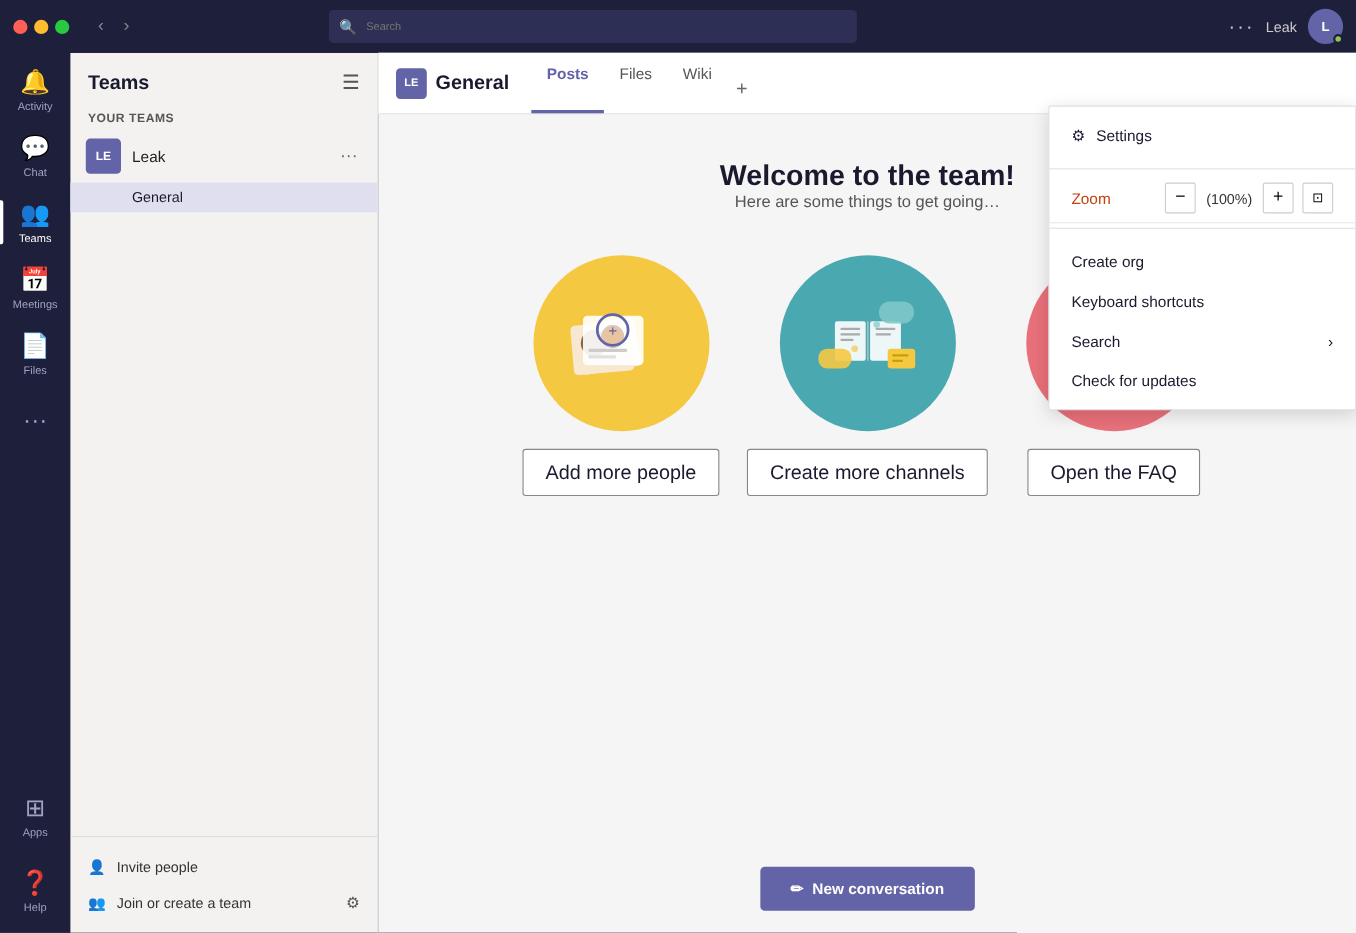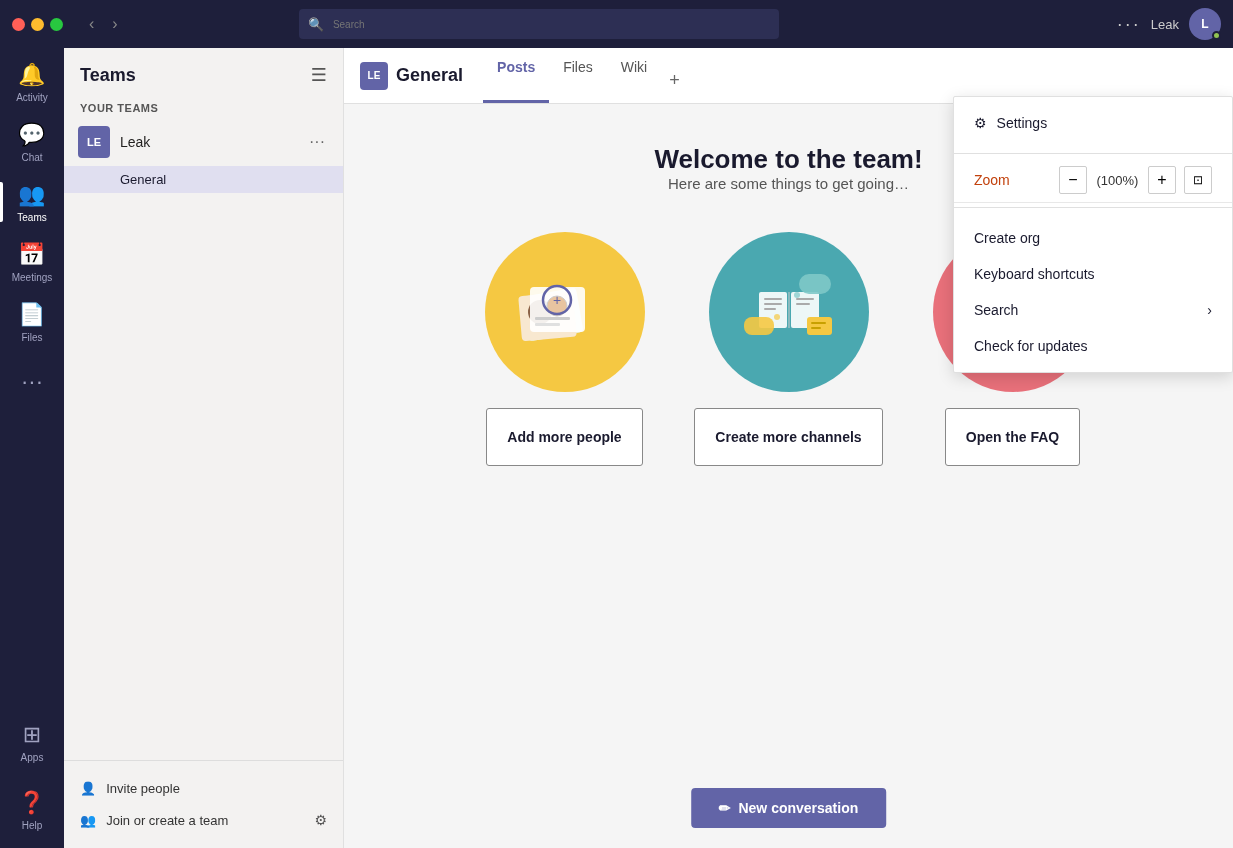--- a/index.html
+++ b/index.html
@@ -198,21 +198,21 @@
     .card-illustration {
       width: 160px; height: 160px; border-radius: 50%;
       display: flex; align-items: center; justify-content: center;
       font-size: 60px;
     }
     .card-illustration.yellow { background: #f5c842; }
     .card-illustration.teal { background: #4aa8b0; }
     .card-illustration.pink { background: #e8707a; }
     .card-btn {
       border: 1.5px solid #888; background: white;
-      padding: 20px 20px; font-size: 14px; font-weight: 700;
+      padding: 10px 20px; font-size: 18px; font-weight: 400;
       cursor: pointer; border-radius: 3px; color: #1a1a2e;
       white-space: nowrap;
     }
 
     
     .new-conv-bar {
       position: absolute;
       bottom: 20px;
       left: 50%;
       transform: translateX(-50%);

